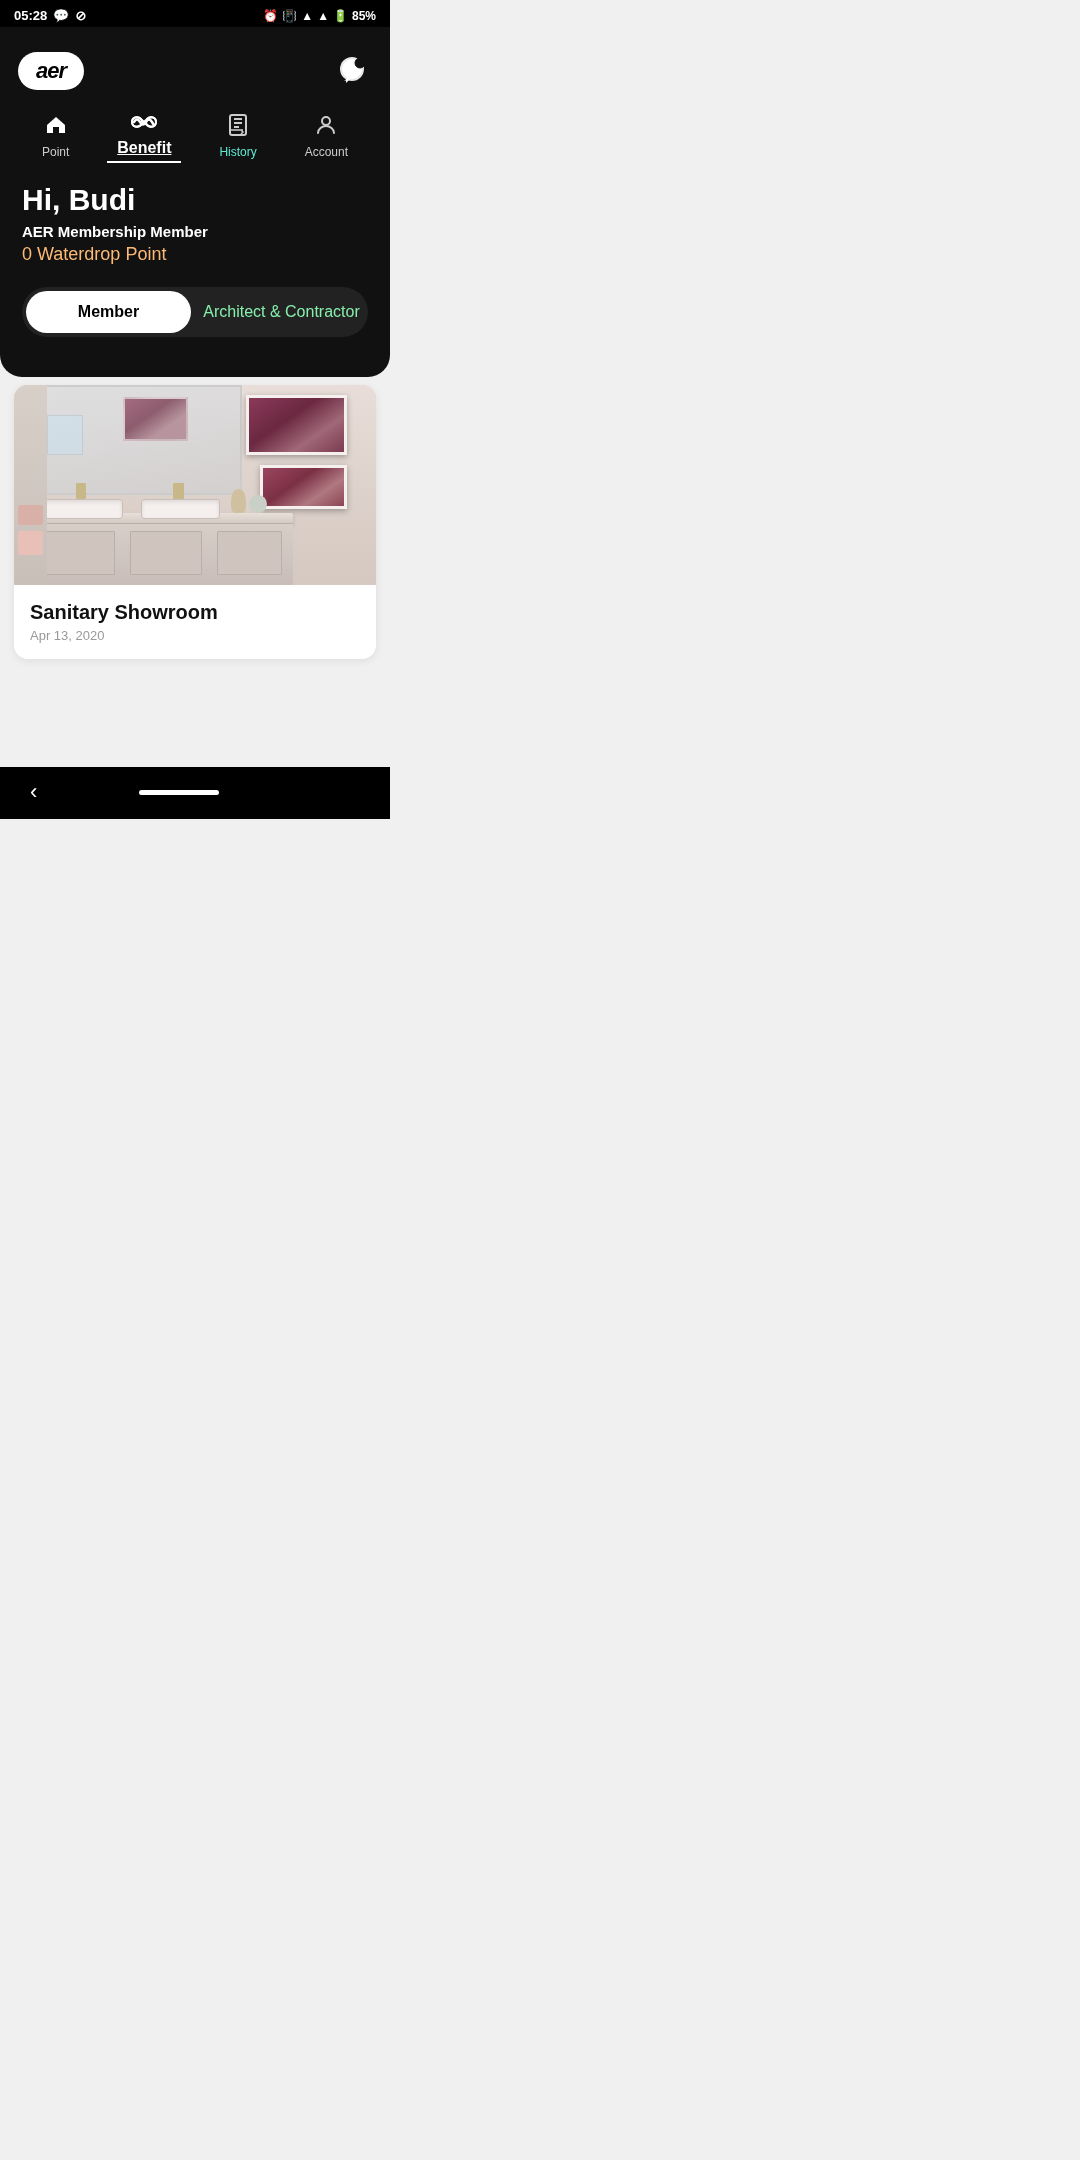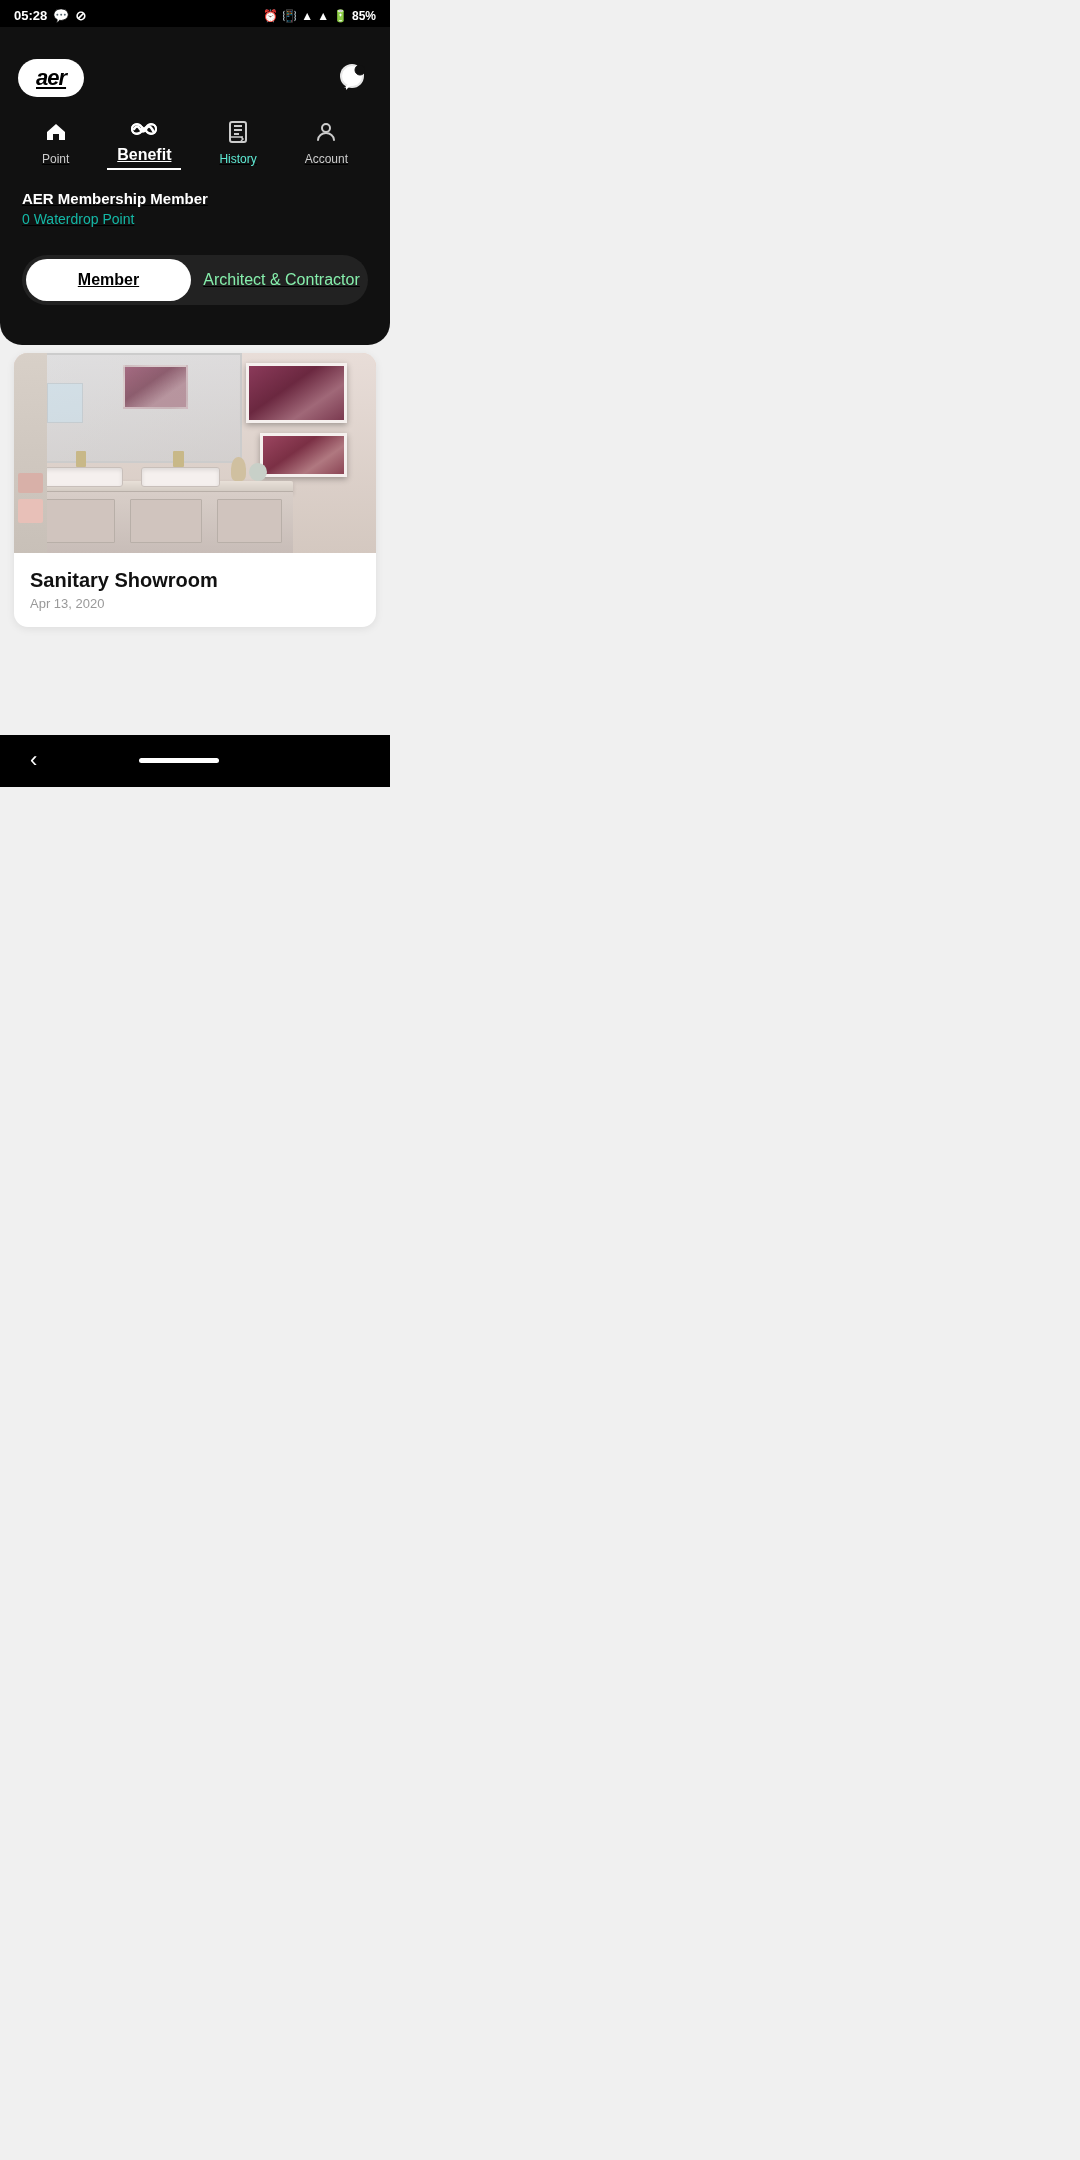--- a/index.html
+++ b/index.html
@@ -23,23 +23,22 @@
       padding: 8px 14px 4px;
       font-size: 13px;
       font-weight: 600;
     }
     .status-left { display: flex; align-items: center; gap: 6px; }
     .status-right { display: flex; align-items: center; gap: 4px; font-size: 12px; }
 
     
     .header-section {
       background: #111;
-      padding: 31px 18px 0;
+      padding: 24px 18px 0;
       border-radius: 0 0 22px 22px;
-      text-decoration: underline;
     }
 
     .header-top {
       display: flex;
       align-items: center;
       justify-content: space-between;
       margin-bottom: 18px;
     }
 
     
@@ -103,23 +102,23 @@
       font-weight: 700;
       margin-bottom: 6px;
     }
     .membership-label {
       color: #fff;
       font-size: 15px;
       font-weight: 700;
       margin-bottom: 4px;
     }
     .points-label {
-      color: #14b8a6;
-      font-size: 14px;
-      margin-bottom: 28px;
+      color: #fdba74;
+      font-size: 18px;
+      margin-bottom: 22px;
     }
 
     
     .member-tabs {
       display: flex;
       align-items: center;
       background: #222;
       border-radius: 40px;
       padding: 4px;
       margin-bottom: 22px;
@@ -295,20 +294,21 @@
         <svg width="24" height="24" viewBox="0 0 24 24" fill="none" stroke="#ccc" stroke-width="2">
           <circle cx="12" cy="8" r="4"></circle>
           <path d="M4 20 C4 16 8 13 12 13 C16 13 20 16 20 20" stroke-linecap="round"></path>
         </svg>
       </span>
       <span style="color:#ccc;font-size:12px;">Account</span>
     </div>
   </nav>
 
   <div class="user-info">
+    <div class="greeting">Hi, Budi</div>
     <div class="membership-label">AER Membership Member</div>
     <div class="points-label">0 Waterdrop Point</div>
 
     <div class="member-tabs">
       <div class="tab-member">Member</div>
       <div class="tab-contractor">Architect &amp; Contractor</div>
     </div>
   </div>
 </div>
 

